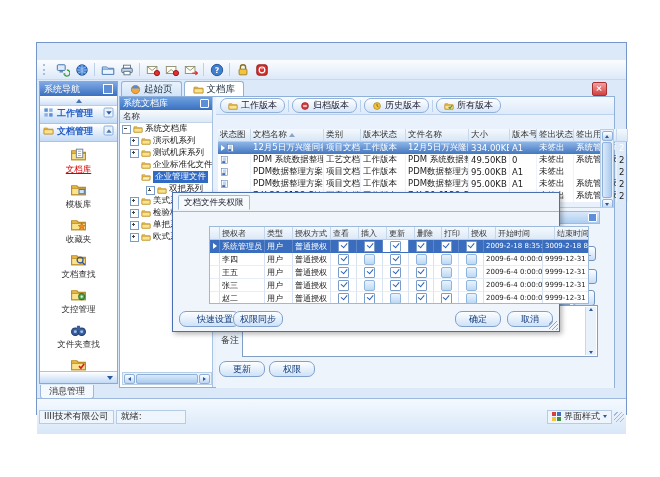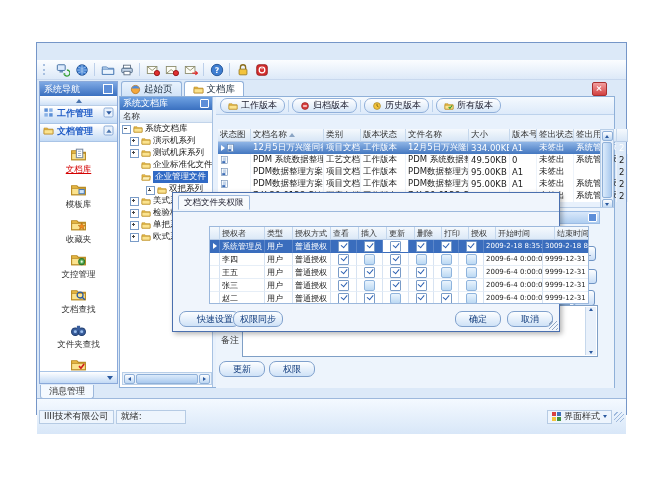--- a/index.html
+++ b/index.html
@@ -300,33 +300,33 @@
                 <path d="M1.5 4.5 h5 l1.5 1.5 h6.5 v7 h-13z" fill="#f2c24a" stroke="#b98b24"></path>
                 <path d="M1.5 6.8 h13 v6.2 h-13z" fill="#fbe38e" stroke="#b98b24"></path>
                 <path d="M11 6.5 l1 2.2 2.3 .2 -1.8 1.5 .6 2.3 -2.1 -1.3 -2.1 1.3 .6 -2.3 -1.8 -1.5 2.3 -.2z" fill="#f08a1e" stroke="#b05e08" stroke-width=".5"></path>
               </svg>
               <span class="sb-item-label">收藏夹</span>
             </div>
             <div class="sb-item">
               <svg viewBox="0 0 16 16" width="17" height="17">
                 <path d="M1.5 4.5 h5 l1.5 1.5 h6.5 v7 h-13z" fill="#f2c24a" stroke="#b98b24"></path>
                 <path d="M1.5 6.8 h13 v6.2 h-13z" fill="#fbe38e" stroke="#b98b24"></path>
+                <circle cx="9.5" cy="8.5" r="2.8" fill="none" stroke="#2c5aa0" stroke-width="1.2"></circle>
+                <line x1="11.5" y1="10.5" x2="14" y2="13" stroke="#2c5aa0" stroke-width="1.4"></line>
+              </svg>
+              <span class="sb-item-label">文档查找</span>
+            </div>
+            <div class="sb-item">
+              <svg viewBox="0 0 16 16" width="17" height="17">
+                <path d="M1.5 4.5 h5 l1.5 1.5 h6.5 v7 h-13z" fill="#f2c24a" stroke="#b98b24"></path>
+                <path d="M1.5 6.8 h13 v6.2 h-13z" fill="#fbe38e" stroke="#b98b24"></path>
                 <circle cx="11" cy="10" r="2.8" fill="#58b058" stroke="#2f7a2f"></circle>
                 <circle cx="11" cy="10" r="1" fill="#eaf6ea"></circle>
               </svg>
               <span class="sb-item-label">文控管理</span>
-            </div>
-            <div class="sb-item">
-              <svg viewBox="0 0 16 16" width="17" height="17">
-                <path d="M1.5 4.5 h5 l1.5 1.5 h6.5 v7 h-13z" fill="#f2c24a" stroke="#b98b24"></path>
-                <path d="M1.5 6.8 h13 v6.2 h-13z" fill="#fbe38e" stroke="#b98b24"></path>
-                <circle cx="9.5" cy="8.5" r="2.8" fill="none" stroke="#2c5aa0" stroke-width="1.2"></circle>
-                <line x1="11.5" y1="10.5" x2="14" y2="13" stroke="#2c5aa0" stroke-width="1.4"></line>
-              </svg>
-              <span class="sb-item-label">文档查找</span>
             </div>
             <div class="sb-item">
               <svg viewBox="0 0 16 16" width="17" height="17">
                 <circle cx="5" cy="10" r="3.5" fill="#3a5f9e" stroke="#1d3b6e"></circle>
                 <circle cx="11" cy="10" r="3.5" fill="#3a5f9e" stroke="#1d3b6e"></circle>
                 <rect x="6.5" y="4.5" width="3" height="4.5" fill="#3a5f9e"></rect>
                 <circle cx="5" cy="10" r="1.4" fill="#9cc0ee"></circle>
                 <circle cx="11" cy="10" r="1.4" fill="#9cc0ee"></circle>
               </svg>
               <span class="sb-item-label">文件夹查找</span>

